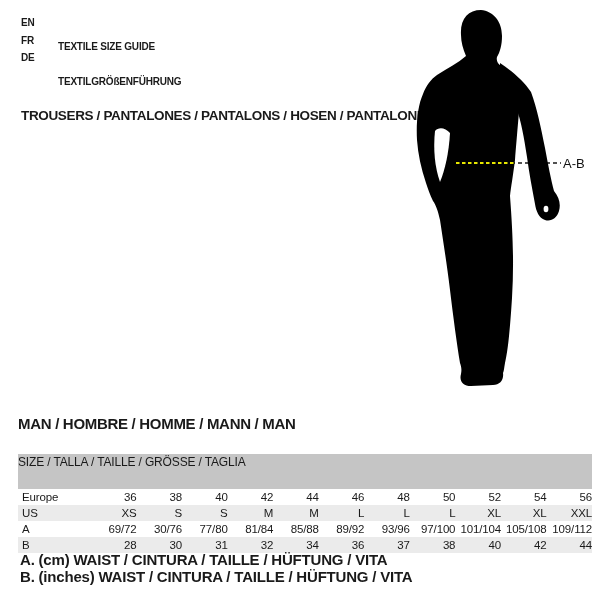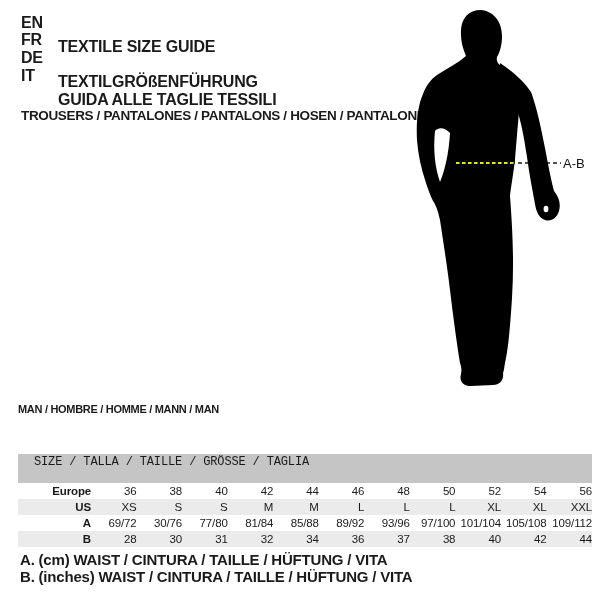--- a/index.html
+++ b/index.html
@@ -9,57 +9,57 @@
     font-family: "Liberation Sans", sans-serif;
     color: #1a1a1a;
     position: relative;
     overflow: hidden;
   }
   .page { position: absolute; inset: 0; }
 
   
   .lang-block {
     position: absolute; left: 21px; top: 14px;
-    font-weight: bold; font-size: 16px; letter-spacing: -0.2px;
+    font-weight: bold; font-size: 10px; letter-spacing: -0.2px;
   }
   .lang-row { display: flex; height: 17.6px; align-items: center; }
   .lang-code { width: 37px; flex: 0 0 37px; }
   .lang-label { white-space: nowrap; margin-top: 48px; }
 
   
   .category-title {
     position: absolute; left: 21px; top: 108px;
     font-weight: bold; font-size: 13.5px; letter-spacing: -0.35px;
     white-space: nowrap;
   }
 
   
   .figure-svg { position: absolute; left: 400px; top: 0; width: 200px; height: 400px; }
 
   
   .section-title {
-    position: absolute; left: 18px; top: 403px;
-    font-weight: bold; font-size: 11px; letter-spacing: -0.3px;
+    position: absolute; left: 18px; top: 415px;
+    font-weight: bold; font-size: 15px; letter-spacing: -0.3px;
     white-space: nowrap;
   }
 
   
   .size-table {
     position: absolute; left: 18px; top: 454px; width: 574px;
     font-size: 11.5px; letter-spacing: -0.15px;
   }
   .thead {
-    height: 29px; line-height: 17px;
+    height: 35px; line-height: 17px;
     background: var(--header-bg, #c5c5c5);
-    padding-left: 16px; font-size: 12px;
-    white-space: nowrap; overflow: hidden; font-family: Liberation Mono, monospace;
+    padding-left: 0; font-size: 12px;
+    white-space: nowrap; overflow: hidden;
   }
   .trow { display: flex; height: 16px; line-height: 16px; background: #ffffff; }
   .trow.alt { background: var(--alt-bg, #ebebeb); }
-  .tlabel { flex: 0 0 69px; padding-left: 4px; text-align: right; font-weight: bold; }
+  .tlabel { flex: 0 0 69px; padding-left: 4px; text-align: left; }
   .tcell { flex: 1 1 0; text-align: right; }
 
   
   .footnotes {
     position: absolute; left: 20px; top: 552px;
     font-weight: bold; font-size: 15px; letter-spacing: -0.2px;
   }
   .footnote-line { height: 16.5px; line-height: 16.5px; white-space: nowrap; }
 </style>
 </head>
@@ -71,24 +71,20 @@
     <div class="lang-row">
       <span class="lang-code">EN</span>
       <span class="lang-label">TEXTILE SIZE GUIDE</span>
     </div>
     <div class="lang-row">
       <span class="lang-code">FR</span>
     </div>
     <div class="lang-row">
       <span class="lang-code">DE</span>
       <span class="lang-label">TEXTILGRÖßENFÜHRUNG</span>
-    </div>
-    <div class="lang-row">
-      <span class="lang-code">IT</span>
-      <span class="lang-label">GUIDA ALLE TAGLIE TESSILI</span>
     </div>
   </div>
 
   <div class="category-title">TROUSERS / PANTALONES / PANTALONS / HOSEN / PANTALONI</div>
 
   <svg class="figure-svg" viewBox="0 0 200 400">
 
     <line x1="55" y1="163" x2="161" y2="163" stroke-width="1.6" stroke-dasharray="4 3" stroke="#1a1a1a"></line>
 
     <path d="M 81,10

